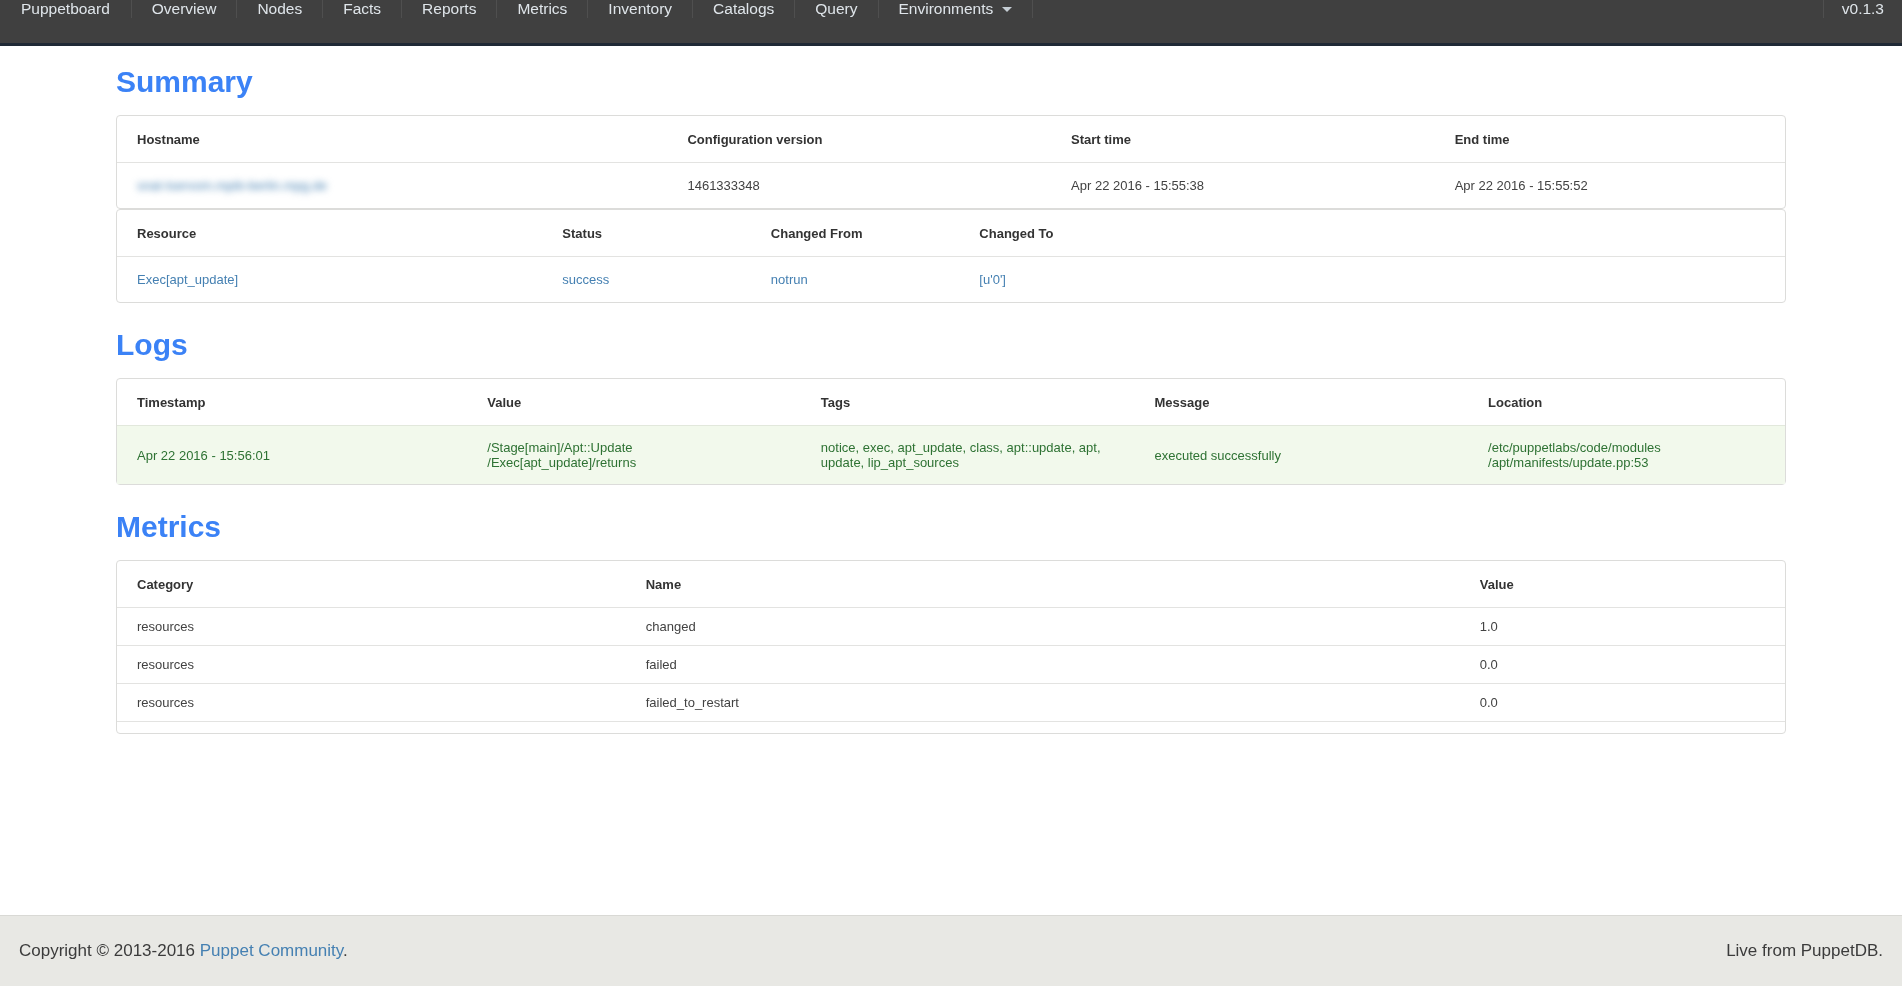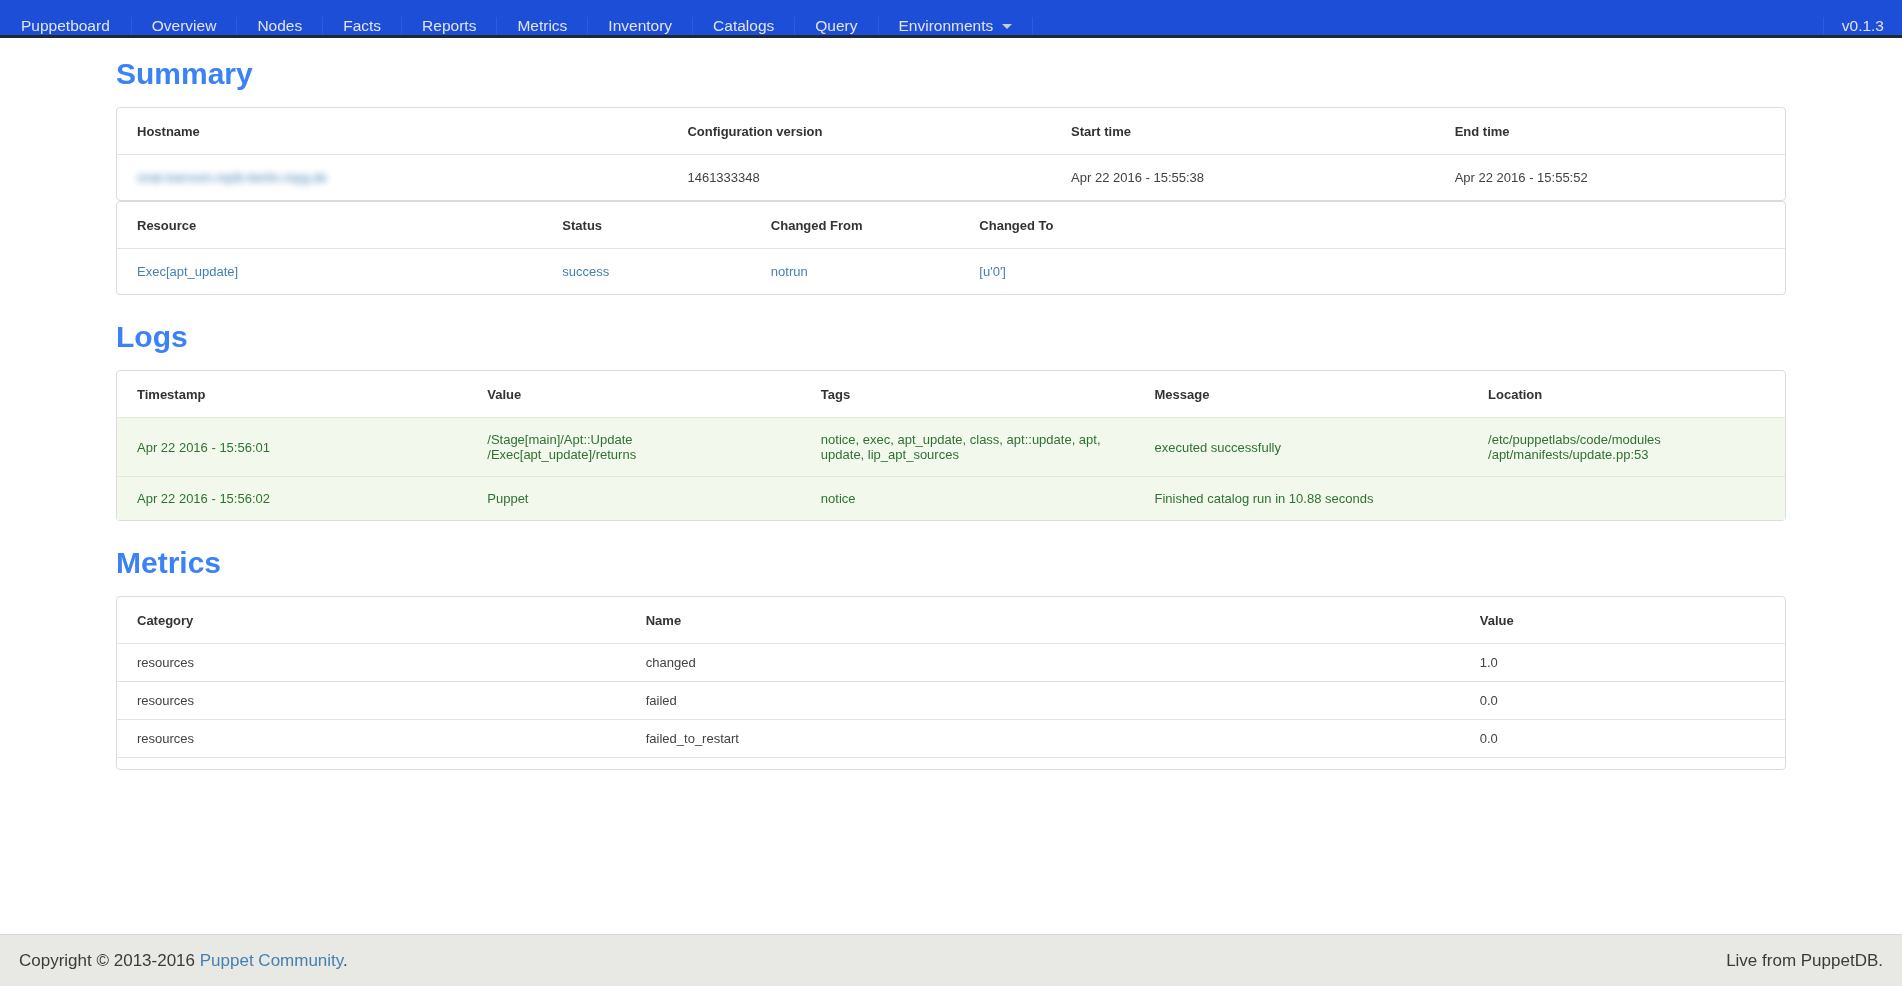--- a/index.html
+++ b/index.html
@@ -7,25 +7,25 @@
     margin: 0; padding: 0;
     width: 1902px; height: 986px;
     overflow: hidden;
     background: #ffffff;
     font-family: "Liberation Sans", "DejaVu Sans", sans-serif;
     color: #3c3c3c;
   }
 
   
   .navbar {
-    height: 38px;
-    background: #1d4ed8;
+    height: 46px;
+    background: #404040;
     border-bottom: 3px solid #1f2935;
     display: flex;
-    align-items: flex-end;
+    align-items: flex-start;
     font-size: 15.5px;
     color: #dfe5ea;
   }
   .nav-item {
     display: flex;
     align-items: center;
     padding: 0 20px;
     border-right: 1px solid rgba(255,255,255,0.08);
     cursor: pointer;
     white-space: nowrap;
@@ -100,21 +100,21 @@
   tr.cutoff td {
     padding: 0;
     height: 12px;
     border-top: 1px solid #e3e3e1;
   }
 
   
   .footer {
     position: fixed;
     left: 0; right: 0; bottom: 0;
-    height: 52px;
+    height: 71px;
     background: #e8e8e4;
     border-top: 1px solid #d9d9d5;
     display: flex;
     align-items: center;
     justify-content: space-between;
     padding: 0 19px;
     font-size: 17px;
     color: #3b3b3b;
     z-index: 10;
   }
@@ -244,27 +244,20 @@
     <tbody>
       <tr class="success">
         <td>Apr 22 2016 - 15:56:01</td>
         <td class="prewrap">/Stage[main]/Apt::Update
 /Exec[apt_update]/returns</td>
         <td>notice, exec, apt_update, class, apt::update, apt, update, lip_apt_sources</td>
         <td>executed successfully</td>
         <td class="prewrap">/etc/puppetlabs/code/modules
 /apt/manifests/update.pp:53</td>
       </tr>
-      <tr class="success">
-        <td>Apr 22 2016 - 15:56:02</td>
-        <td class="prewrap">Puppet</td>
-        <td>notice</td>
-        <td>Finished catalog run in 10.88 seconds</td>
-        <td class="prewrap"></td>
-      </tr>
     </tbody>
   </table>
 
   <h2>Metrics</h2>
   <table class="metrics-table">
     <colgroup>
         <col style="width:30.5%">
         <col style="width:50%">
         <col style="width:19.5%">
       </colgroup>

